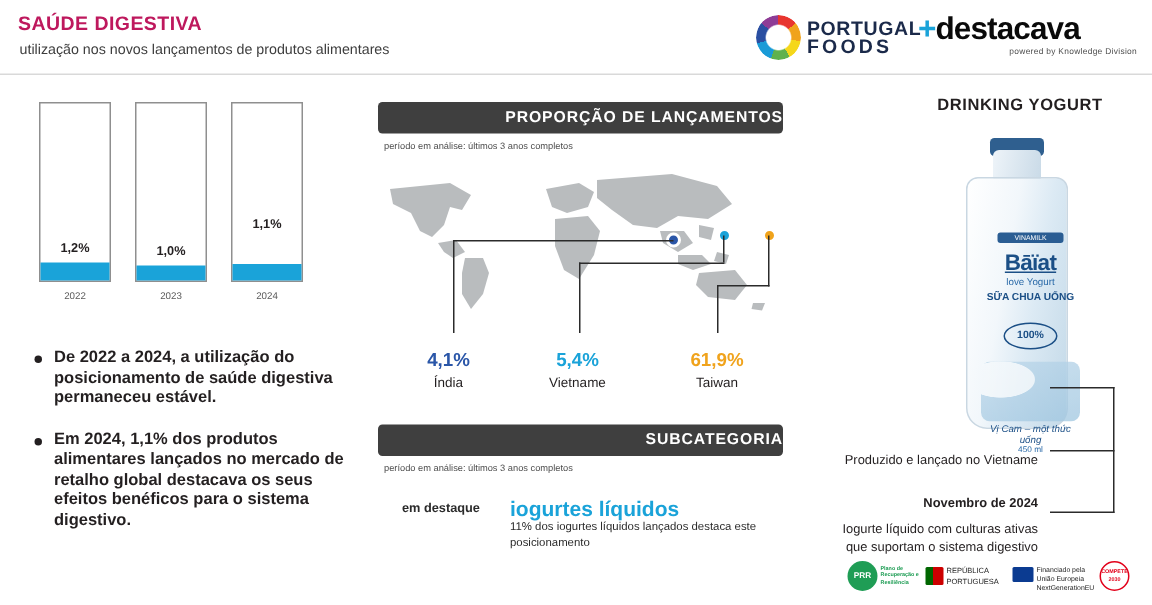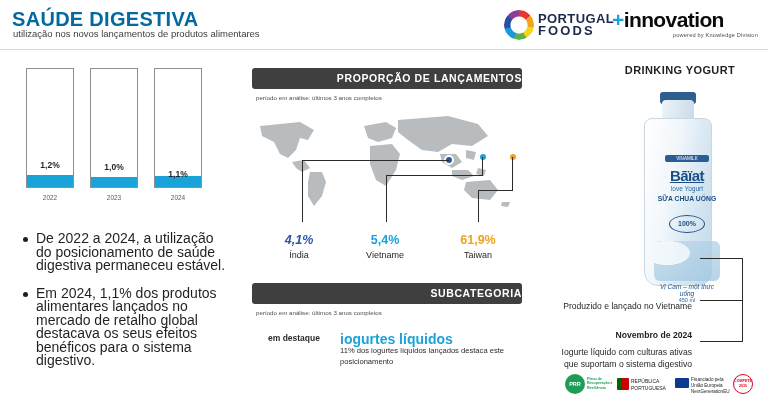--- a/index.html
+++ b/index.html
@@ -16,24 +16,24 @@
 
   
   .header {
     position: absolute;
     left: 0; top: 0;
     width: 768px; height: 50px;
   }
   .title {
     position: absolute;
     left: 12px; top: 8px;
-    font-size: 20px;
+    font-size: 13px;
     font-weight: bold;
     letter-spacing: 0.3px;
-    color: #0369a1;
+    color: #be185d;
   }
   .subtitle {
     position: absolute;
     left: 13px; top: 28px;
     font-size: 9.5px;
     color: #3d3d3d;
   }
 
   
   .pf-logo {
@@ -139,23 +139,24 @@
   
   .bullets {
     position: absolute;
     left: 20px; top: 232px;
     width: 210px;
   }
   .bullet {
     position: relative;
     padding-left: 16px;
     margin-bottom: 14px;
-    font-size: 14px;
+    font-size: 11px;
     line-height: 13.5px;
     color: #231f20;
+    font-weight: bold;
   }
   .bullet::before {
     content: "";
     position: absolute;
     left: 3px; top: 5px;
     width: 5px; height: 5px;
     border-radius: 50%;
     background: #231f20;
   }
 
@@ -432,21 +433,21 @@
 
   <div class="pf-logo">
     <div class="pf-ring"></div>
     <div class="pf-text">
       <div class="l1">PORTUGAL</div>
       <div class="l2">FOODS</div>
     </div>
   </div>
 
   <div class="inno">
-    <div class="inno-main"><span class="plus">+</span><span>innovation</span></div>
+    <div class="inno-main"><span class="plus">+</span><span>destacava</span></div>
     <div class="inno-sub">powered by Knowledge Division</div>
   </div>
   <div class="hdr-rule"></div>
 </div>
 
 <div class="bars">
   <div class="barwrap" style="left:8px;">
     <div class="barbox">
       <div class="barfill" style="height:12px;"></div>
     </div>
@@ -457,21 +458,21 @@
     <div class="barbox">
       <div class="barfill" style="height:10px;"></div>
     </div>
     <div class="barval" style="top:94px;">1,0%</div>
     <div class="barlabel">2023</div>
   </div>
   <div class="barwrap" style="left:136px;">
     <div class="barbox">
       <div class="barfill" style="height:11px;"></div>
     </div>
-    <div class="barval" style="top:101px;">1,1%</div>
+    <div class="barval" style="top:76px;">1,1%</div>
     <div class="barlabel">2024</div>
   </div>
 </div>
 
 <div class="bullets">
   <div class="bullet">De 2022 a 2024, a utilização do posicionamento de saúde digestiva permaneceu estável.</div>
   <div class="bullet">Em 2024, 1,1% dos produtos alimentares lançados no mercado de retalho global destacava os seus efeitos benéficos para o sistema digestivo.</div>
 </div>
 
 <div class="band" style="left:252px; top:68px; width:270px;">PROPORÇÃO DE LANÇAMENTOS</div>
@@ -510,21 +511,21 @@
 <div class="leader" style="left:302px; top:160px; width:147px; height:1px;"></div>
 <div class="leader" style="left:302px; top:160px; width:1px; height:62px;"></div>
 <div class="leader" style="left:386px; top:175px; width:97px; height:1px;"></div>
 <div class="leader" style="left:386px; top:175px; width:1px; height:47px;"></div>
 <div class="leader" style="left:483px; top:175px; width:1px; height:0px;"></div>
 <div class="leader" style="left:482px; top:157px; width:1px; height:18px;"></div>
 <div class="leader" style="left:478px; top:190px; width:35px; height:1px;"></div>
 <div class="leader" style="left:512px; top:157px; width:1px; height:34px;"></div>
 <div class="leader" style="left:478px; top:190px; width:1px; height:32px;"></div>
 
-<div class="statval" style="left:264px; top:233px; color:#2a56a8;font-style:italic;">4,1%</div>
+<div class="statval" style="left:264px; top:233px; color:#2a56a8;">4,1%</div>
 <div class="statlab" style="left:264px; top:250px;">Índia</div>
 
 <div class="statval" style="left:350px; top:233px; color:#1aa3d9;">5,4%</div>
 <div class="statlab" style="left:350px; top:250px;">Vietname</div>
 
 <div class="statval" style="left:443px; top:233px; color:#f0a31c;">61,9%</div>
 <div class="statlab" style="left:443px; top:250px;">Taiwan</div>
 
 <div class="band" style="left:252px; top:283px; width:270px;">SUBCATEGORIA</div>
 <div class="band-note" style="left:256px; top:309px;">período em análise: últimos 3 anos completos</div>

